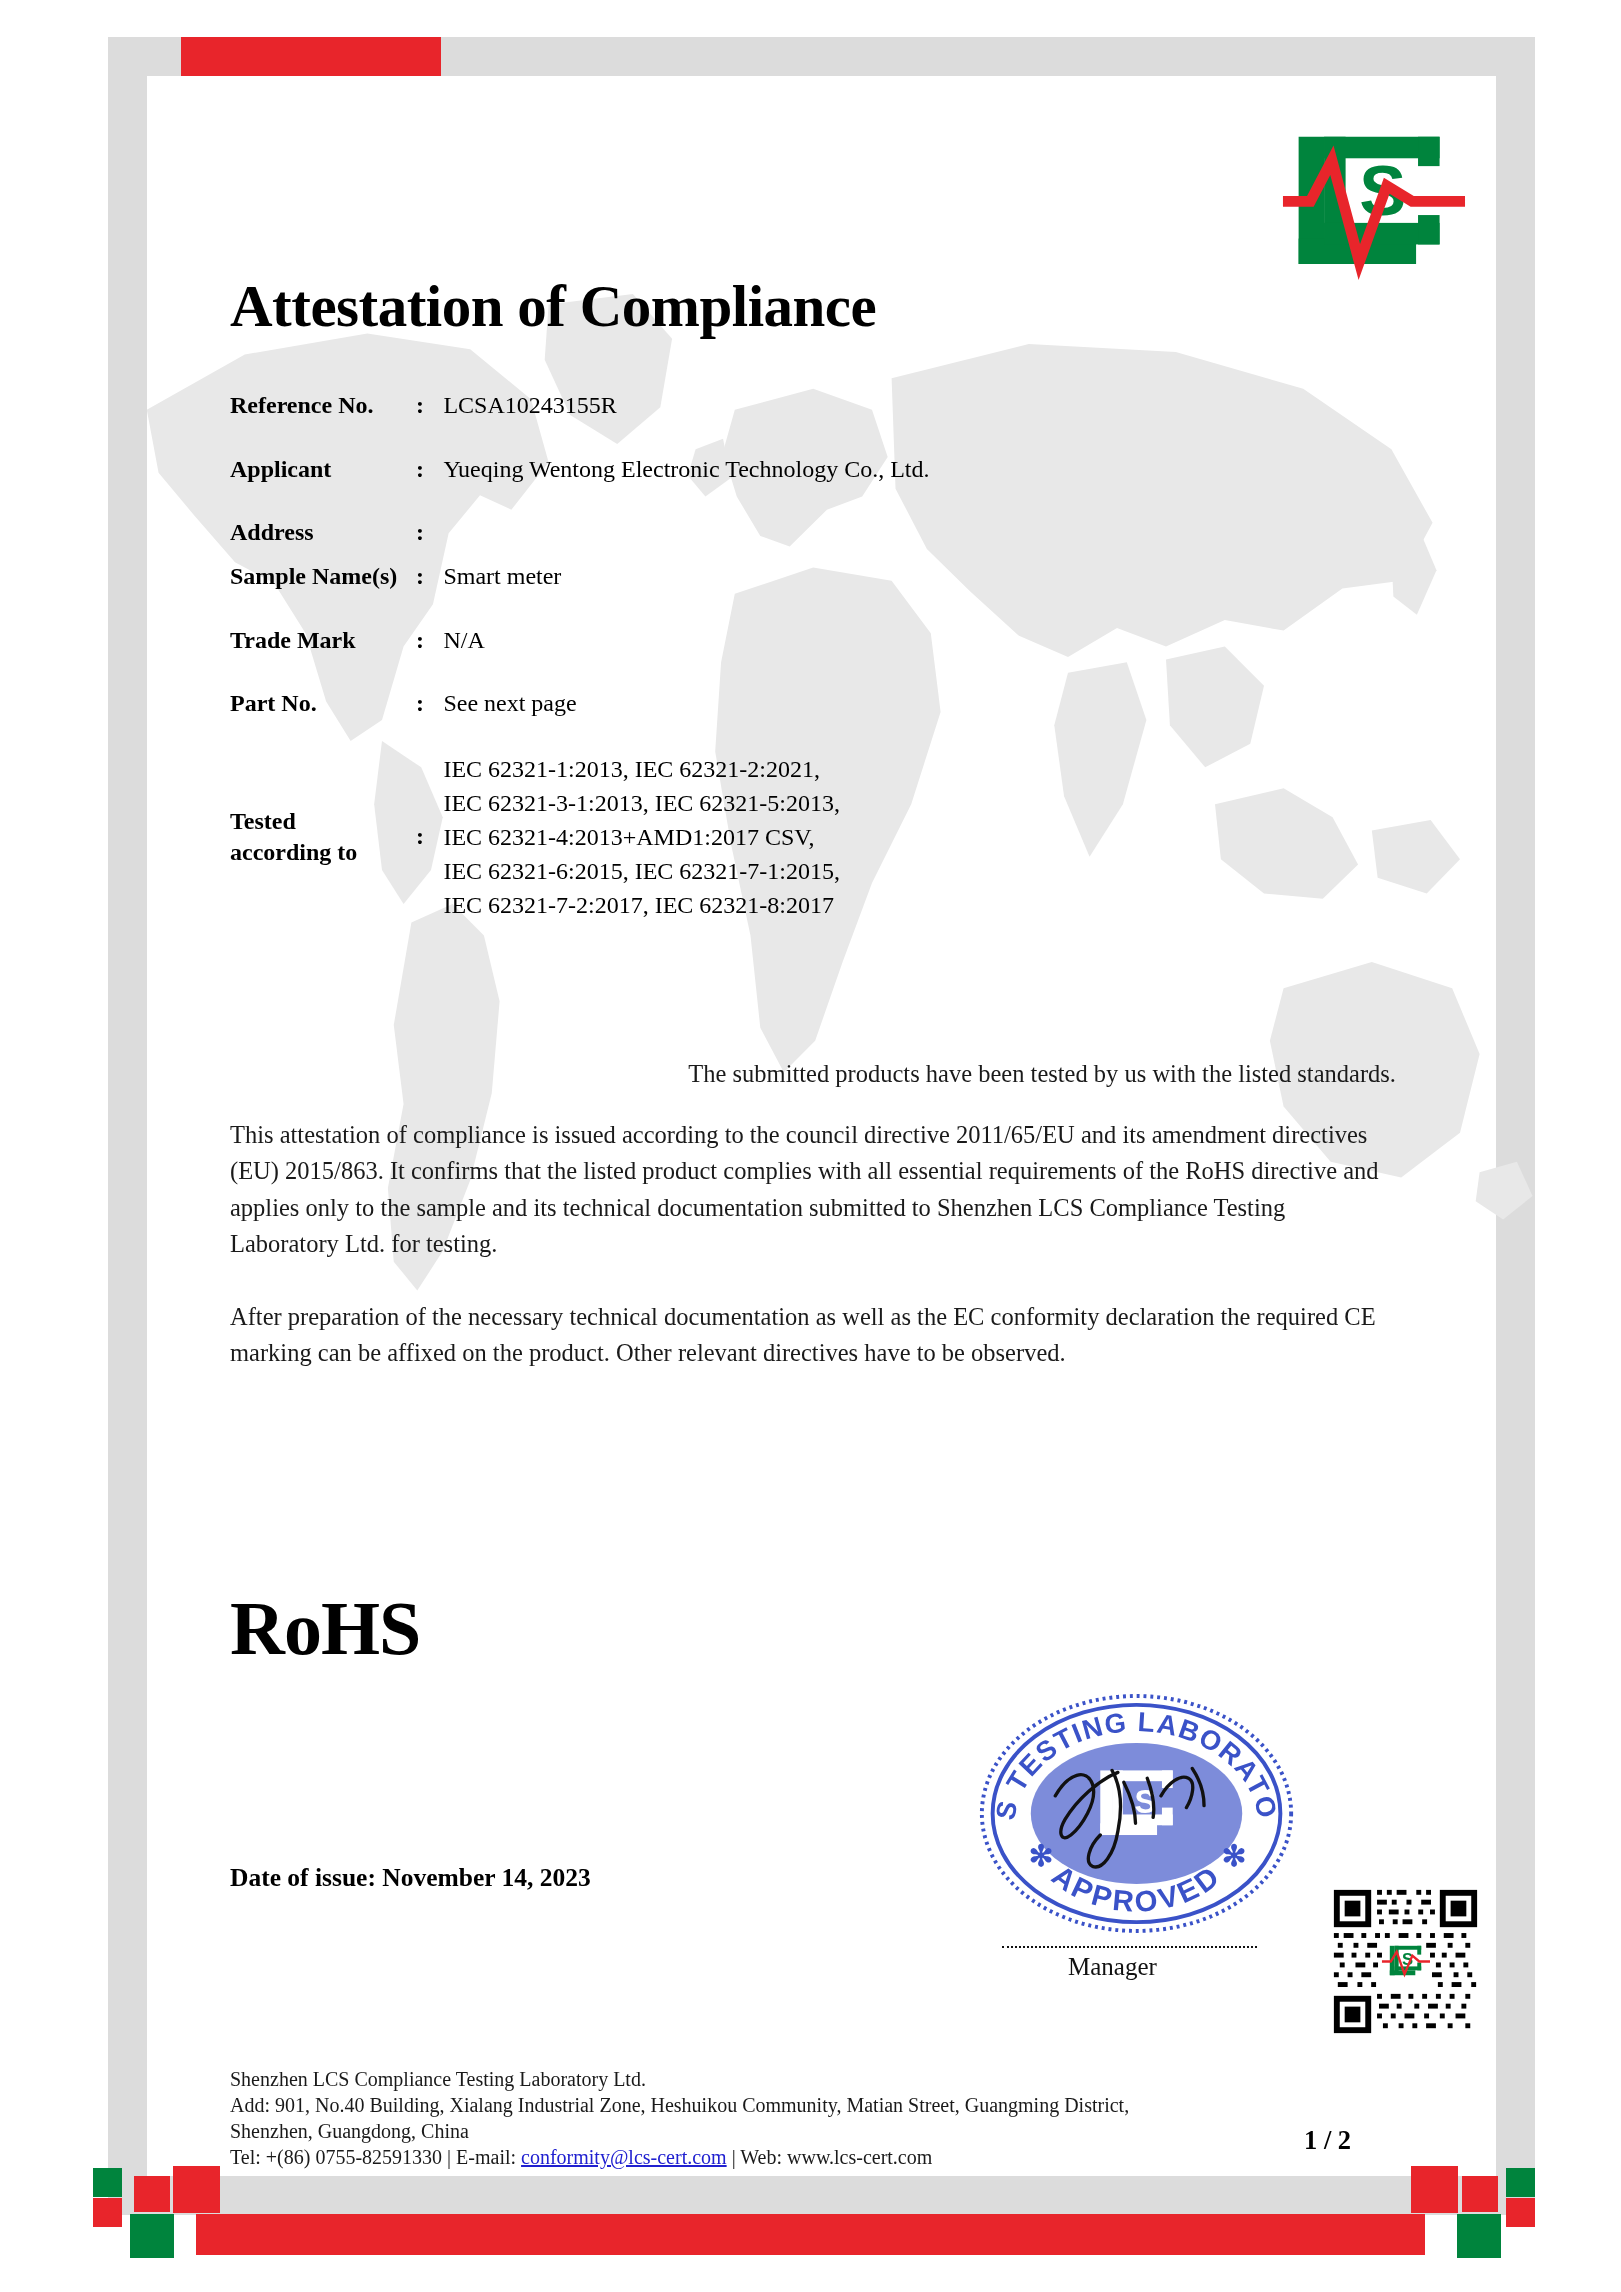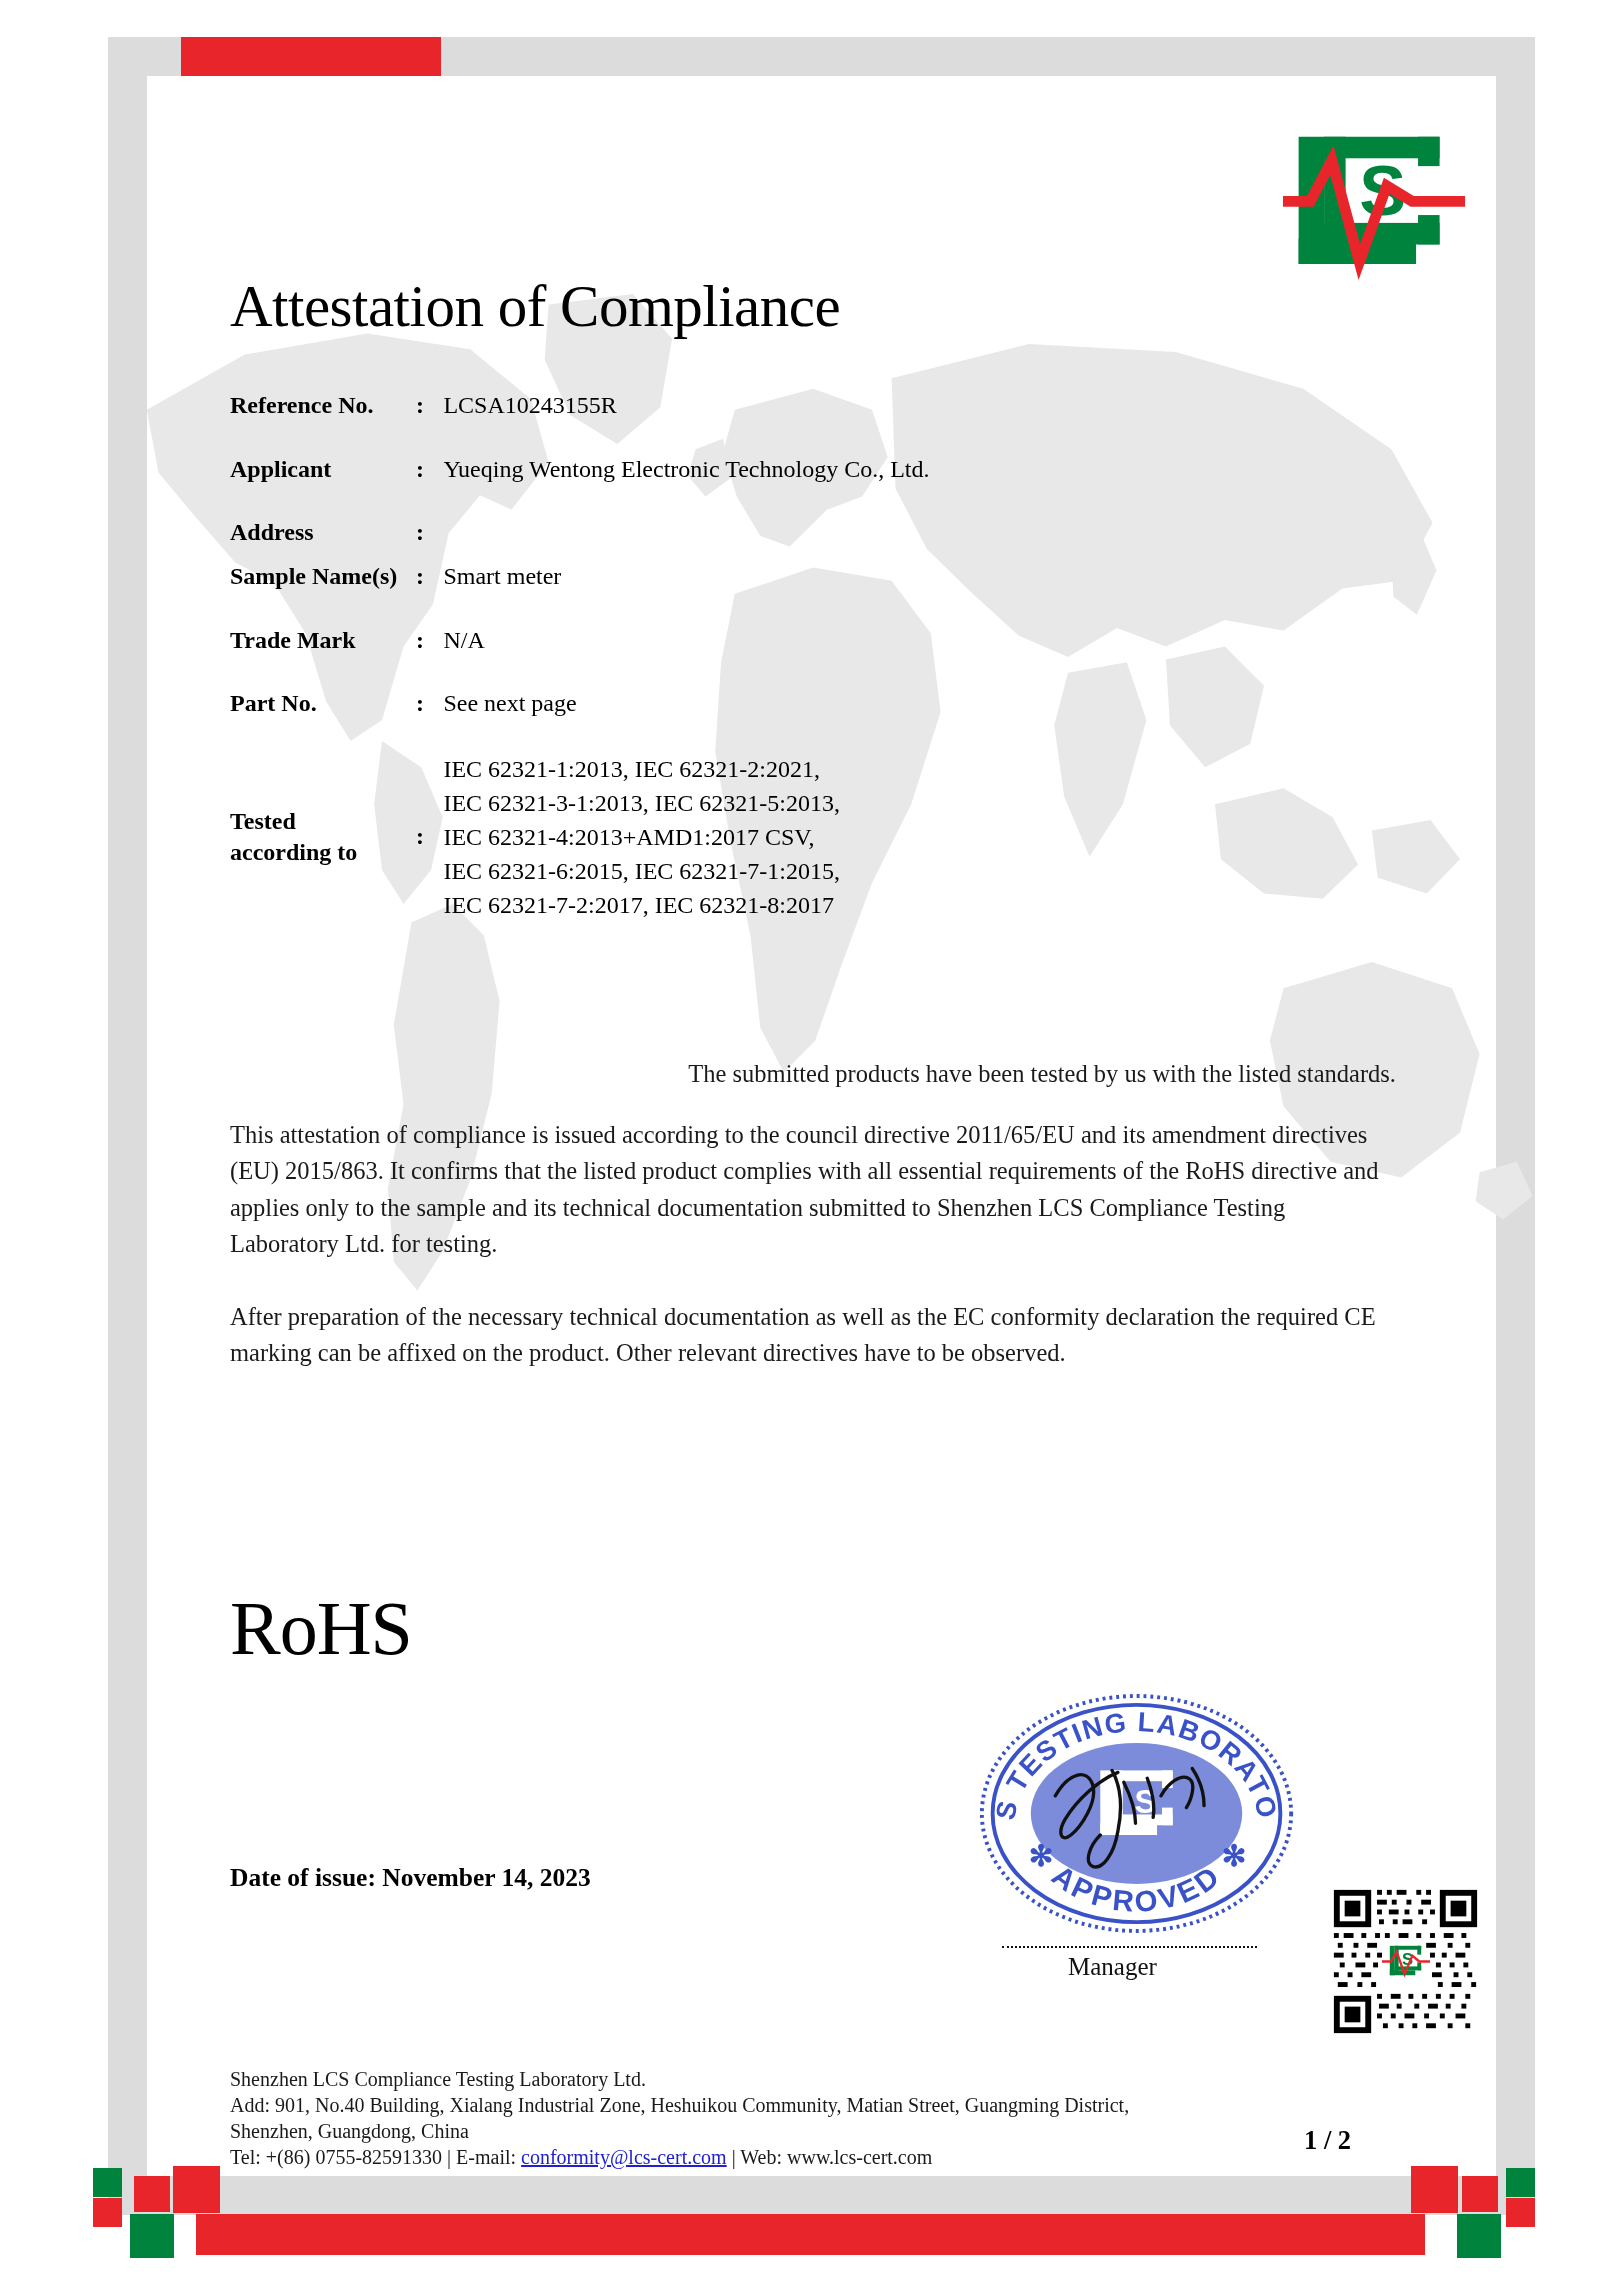--- a/index.html
+++ b/index.html
@@ -84,21 +84,21 @@
   .logo-wrap {
     position: absolute;
     right: 29px; top: 49px;
     width: 186px; height: 157px;
   }
 
   .title {
     position: absolute;
     left: 83px; top: 196px;
     font-size: 59px;
-    font-weight: normal;
+    font-weight: bold;
     font-family: "Liberation Serif", "DejaVu Serif", serif;
     letter-spacing: -0.5px;
     color: #000;
     white-space: nowrap;
   }
 
   
   .fields {
     position: absolute;
     left: 83px; top: 314px;
@@ -145,21 +145,21 @@
     text-align: left;
   }
   #para-intro { top: 980px; text-align: right; }
   #para-main  { top: 1041px; }
   #para-after { top: 1223px; }
 
   .rohs {
     position: absolute;
     left: 83px; top: 1509px;
     font-size: 76px;
-    font-weight: normal;
+    font-weight: bold;
     letter-spacing: -1px;
     color: #000;
   }
 
   .date-issue {
     position: absolute;
     left: 83px; top: 1787px;
     font-size: 25.5px;
     font-weight: bold;
     color: #000;

